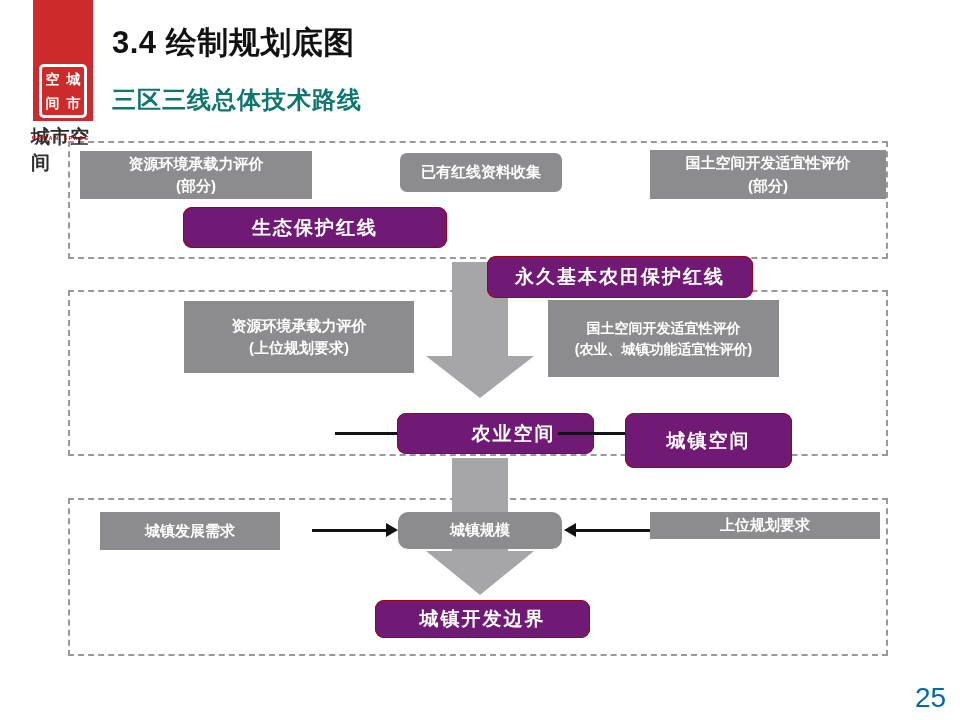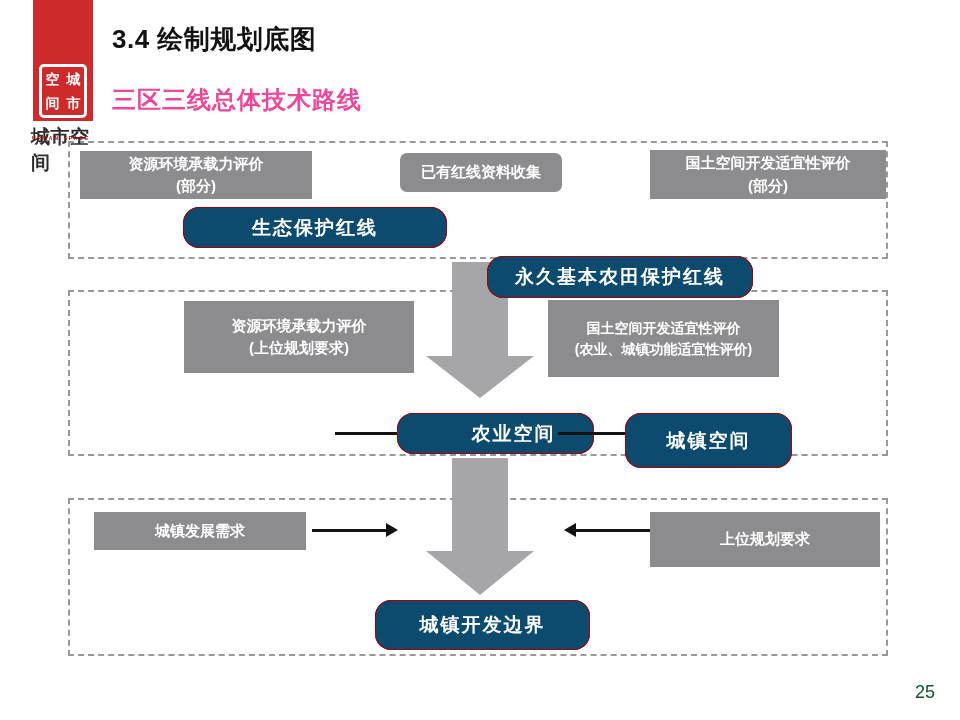--- a/index.html
+++ b/index.html
@@ -4,45 +4,45 @@
 <style>
   html,body{margin:0;padding:0;background:#fff;}
   #slide{position:relative;width:960px;height:720px;background:#fff;overflow:hidden;
          font-family:"Liberation Sans","DejaVu Sans",sans-serif;}
   
   .logo-block{position:absolute;left:33px;top:0;width:60px;height:121px;background:#CD2B2B;z-index:3;}
   .seal{position:absolute;left:6px;top:64px;width:42px;height:48px;border:3px solid #fff;border-radius:5px;
         display:grid;grid-template-columns:1fr 1fr;place-items:center;color:#fff;font-weight:700;font-size:14px;line-height:1;}
   .logo-name{position:absolute;left:31px;top:124px;width:70px;font-size:19px;font-weight:800;color:#2d2d2d;letter-spacing:.5px;z-index:3;}
   .logo-tagline{position:absolute;left:32px;top:135px;font-size:5px;color:#C20008;letter-spacing:2px;font-weight:700;z-index:3;}
-  .title{position:absolute;left:112px;top:22px;font-size:26px;font-weight:800;color:#121212;letter-spacing:.5px;}
-  .subtitle{position:absolute;left:112px;top:84px;font-size:24px;font-weight:800;color:#ec4899;letter-spacing:1px;}
+  .title{position:absolute;left:112px;top:22px;font-size:31px;font-weight:800;color:#121212;letter-spacing:.5px;}
+  .subtitle{position:absolute;left:112px;top:84px;font-size:24px;font-weight:800;color:#0f766e;letter-spacing:1px;}
   
   .dashed-box{position:absolute;left:68px;width:820px;border:2.5px dashed #97999b;z-index:1;box-sizing:border-box;}
   #sec1{top:141px;height:118px;}
   #sec2{top:290px;height:166px;}
   #sec3{top:498px;height:158px;}
   
   .gray-box{position:absolute;background:#8C8C8E;color:#fff;font-weight:700;display:flex;flex-direction:column;
             align-items:center;justify-content:center;text-align:center;font-size:15px;line-height:1.5;z-index:3;}
   .rounded{border-radius:7px;}
-  .red-pill{position:absolute;background:#0c4a6e;color:#fff;font-weight:800;display:flex;align-items:center;
-            justify-content:center;font-size:19px;border-radius:16px;letter-spacing:2px;z-index:3;
+  .red-pill{position:absolute;background:#701a75;color:#fff;font-weight:800;display:flex;align-items:center;
+            justify-content:center;font-size:19px;border-radius:9px;letter-spacing:2px;z-index:3;
             box-shadow:inset 0 0 0 1px #a50006;}
   
   .shaft{position:absolute;width:56px;background:#A6A6A9;z-index:2;}
   .ahead{position:absolute;width:0;height:0;border-left:54px solid transparent;border-right:54px solid transparent;
          border-top:42px solid #A6A6A9;z-index:2;}
   
   .bline{position:absolute;height:2.5px;background:#121212;z-index:3;}
   .tri-r{position:absolute;width:0;height:0;border-top:7px solid transparent;border-bottom:7px solid transparent;
          border-left:12px solid #121212;z-index:3;}
   .tri-l{position:absolute;width:0;height:0;border-top:7px solid transparent;border-bottom:7px solid transparent;
          border-right:12px solid #121212;z-index:3;}
-  .page-num{position:absolute;left:915px;top:682px;font-size:18px;color:#14532d;text-align:center;}
+  .page-num{position:absolute;left:915px;top:682px;font-size:28px;color:#0369a1;text-align:center;}
 </style>
 </head>
 <body>
 
 <div id="slide">
 
   <div class="logo-block">
     <div class="seal">
       <span>空</span>
       <span>城</span>
@@ -85,27 +85,30 @@
   </div>
   <div class="red-pill" style="left:397px;top:413px;width:161px;height:41px;padding-left:36px;">农业空间</div>
   <div class="red-pill" style="left:625px;top:413px;width:167px;height:55px;">城镇空间</div>
   <div class="bline" style="left:335px;top:432px;width:62px;"></div>
   <div class="bline" style="left:558px;top:432px;width:67px;"></div>
 
   <div class="shaft" style="left:452px;top:458px;height:95px;"></div>
   <div class="ahead" style="left:426px;top:551px;border-top-width:44px;"></div>
 
   <div class="dashed-box" id="sec3"></div>
-  <div class="gray-box" style="left:94px;top:512px;width:212px;height:38px;text-align:right;">
+  <div class="gray-box" style="left:100px;top:512px;width:180px;height:38px;text-align:right;">
     <span>城镇发展需求</span>
   </div>
-  <div class="gray-box" style="left:650px;top:512px;width:230px;height:55px;">
+  <div class="gray-box rounded" style="left:398px;top:512px;width:164px;height:37px;border-radius:10px;">
+    <span>城镇规模</span>
+  </div>
+  <div class="gray-box" style="left:650px;top:512px;width:230px;height:27px;">
     <span>上位规划要求</span>
   </div>
   <div class="bline" style="left:312px;top:529px;width:74px;"></div>
   <div class="tri-r" style="left:386px;top:523px;"></div>
   <div class="tri-l" style="left:564px;top:523px;"></div>
   <div class="bline" style="left:576px;top:529px;width:74px;"></div>
-  <div class="red-pill" style="left:375px;top:600px;width:215px;height:50px;">城镇开发边界</div>
+  <div class="red-pill" style="left:375px;top:600px;width:215px;height:38px;">城镇开发边界</div>
 
   <div class="page-num">25</div>
 
 </div>
 
 </body></html>

